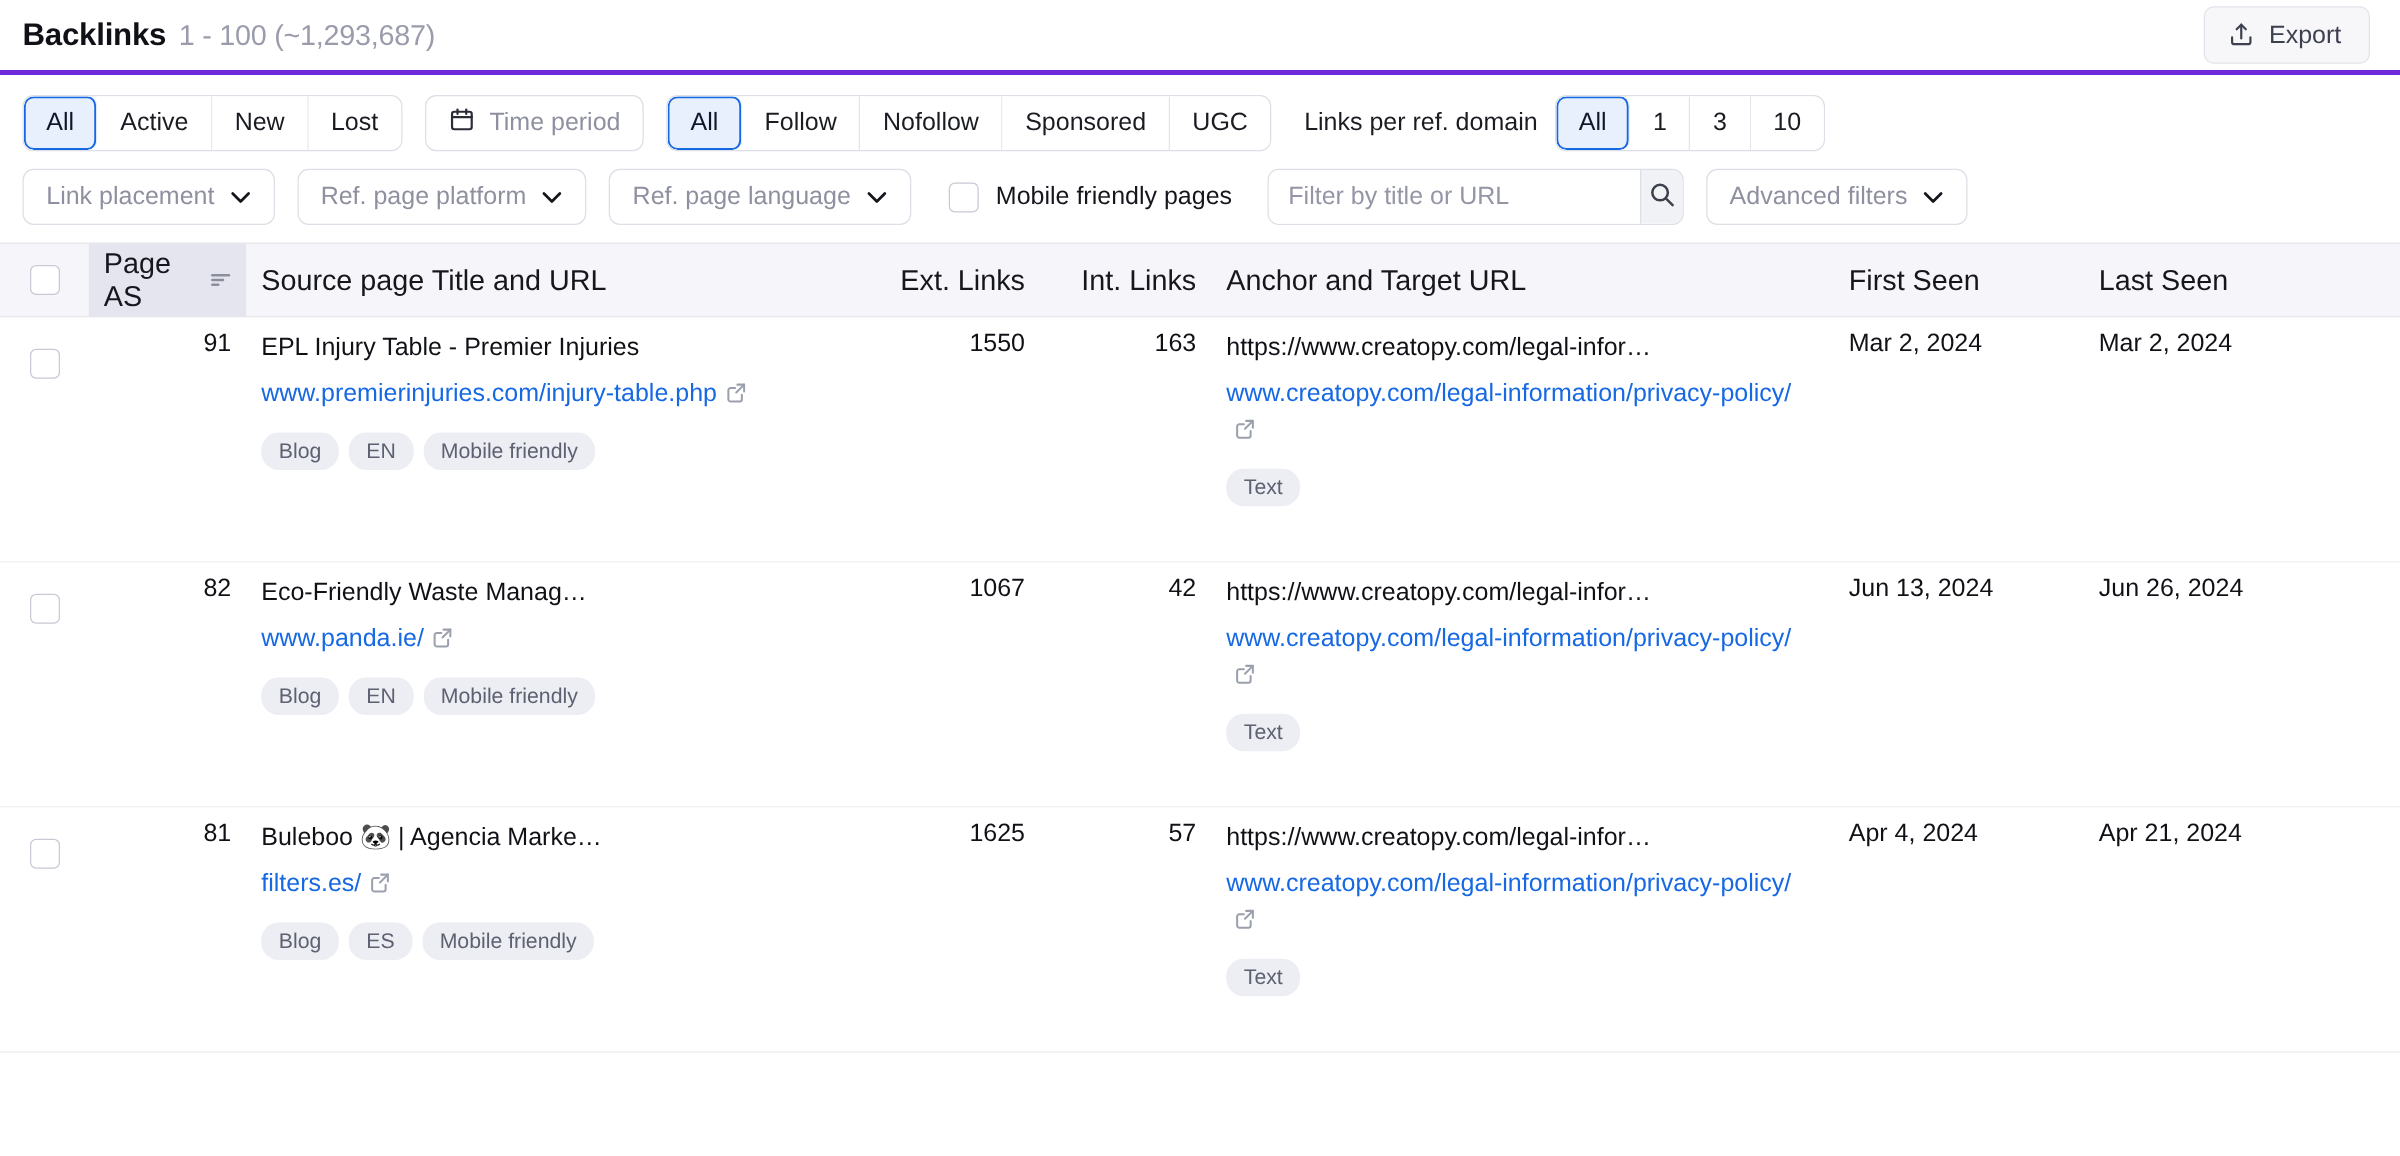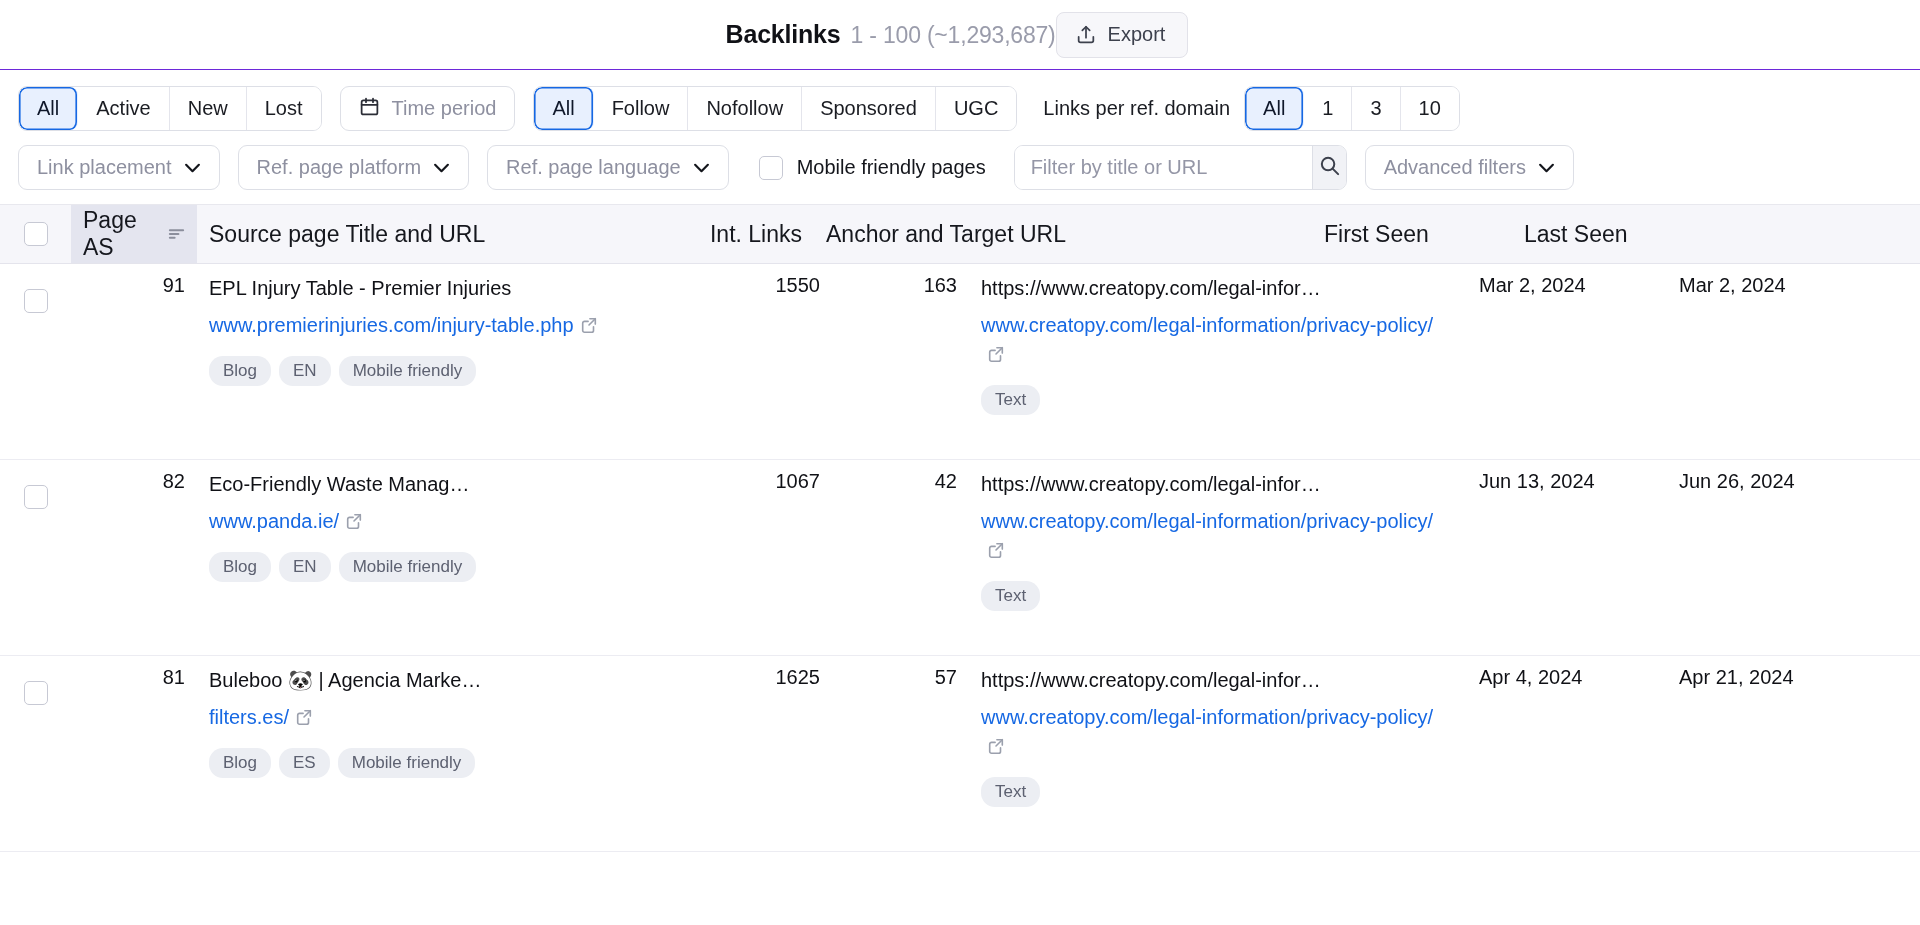--- a/index.html
+++ b/index.html
@@ -6,26 +6,26 @@
   html, body {
     margin: 0; padding: 0;
     width: 1920px; height: 925px;
     background: #ffffff;
     font-family: "Liberation Sans", sans-serif;
     overflow: hidden;
   }
 
   
   .header {
-    height: 70px;
+    height: 60px;
     display: flex;
     align-items: center;
-    justify-content: center;
+    justify-content: space-between;
     padding: 0 24px 0 18px;
-    border-bottom: 1px solid #6d28d9;
+    border-bottom: 4px solid #6d28d9;
   }
   .title-wrap { display: flex; align-items: baseline; gap: 10px; }
   .title {
     font-size: 25px;
     font-weight: bold;
     color: #101116;
     letter-spacing: -0.2px;
   }
   .title-count {
     font-size: 23px;
@@ -372,20 +372,21 @@
       <span>Page AS</span>
       <span style="margin-left:9px;display:inline-flex">
         <svg width="17" height="14" viewBox="0 0 18 14" fill="none" stroke="#8b8e9c" stroke-width="2.2" stroke-linecap="round">
           <path d="M2 3h14"></path>
             <path d="M2 7h9"></path>
             <path d="M2 11h5"></path>
         </svg>
       </span>
     </div>
     <div class="th c-src">Source page Title and URL</div>
+    <div class="th c-ext num">Ext. Links</div>
     <div class="th c-int num">Int. Links</div>
     <div class="th c-anch">Anchor and Target URL</div>
     <div class="th c-first">First Seen</div>
     <div class="th c-last">Last Seen</div>
   </div>
 
   <div class="tbody">
 
     <div class="tr">
       <div class="td check c-check">

